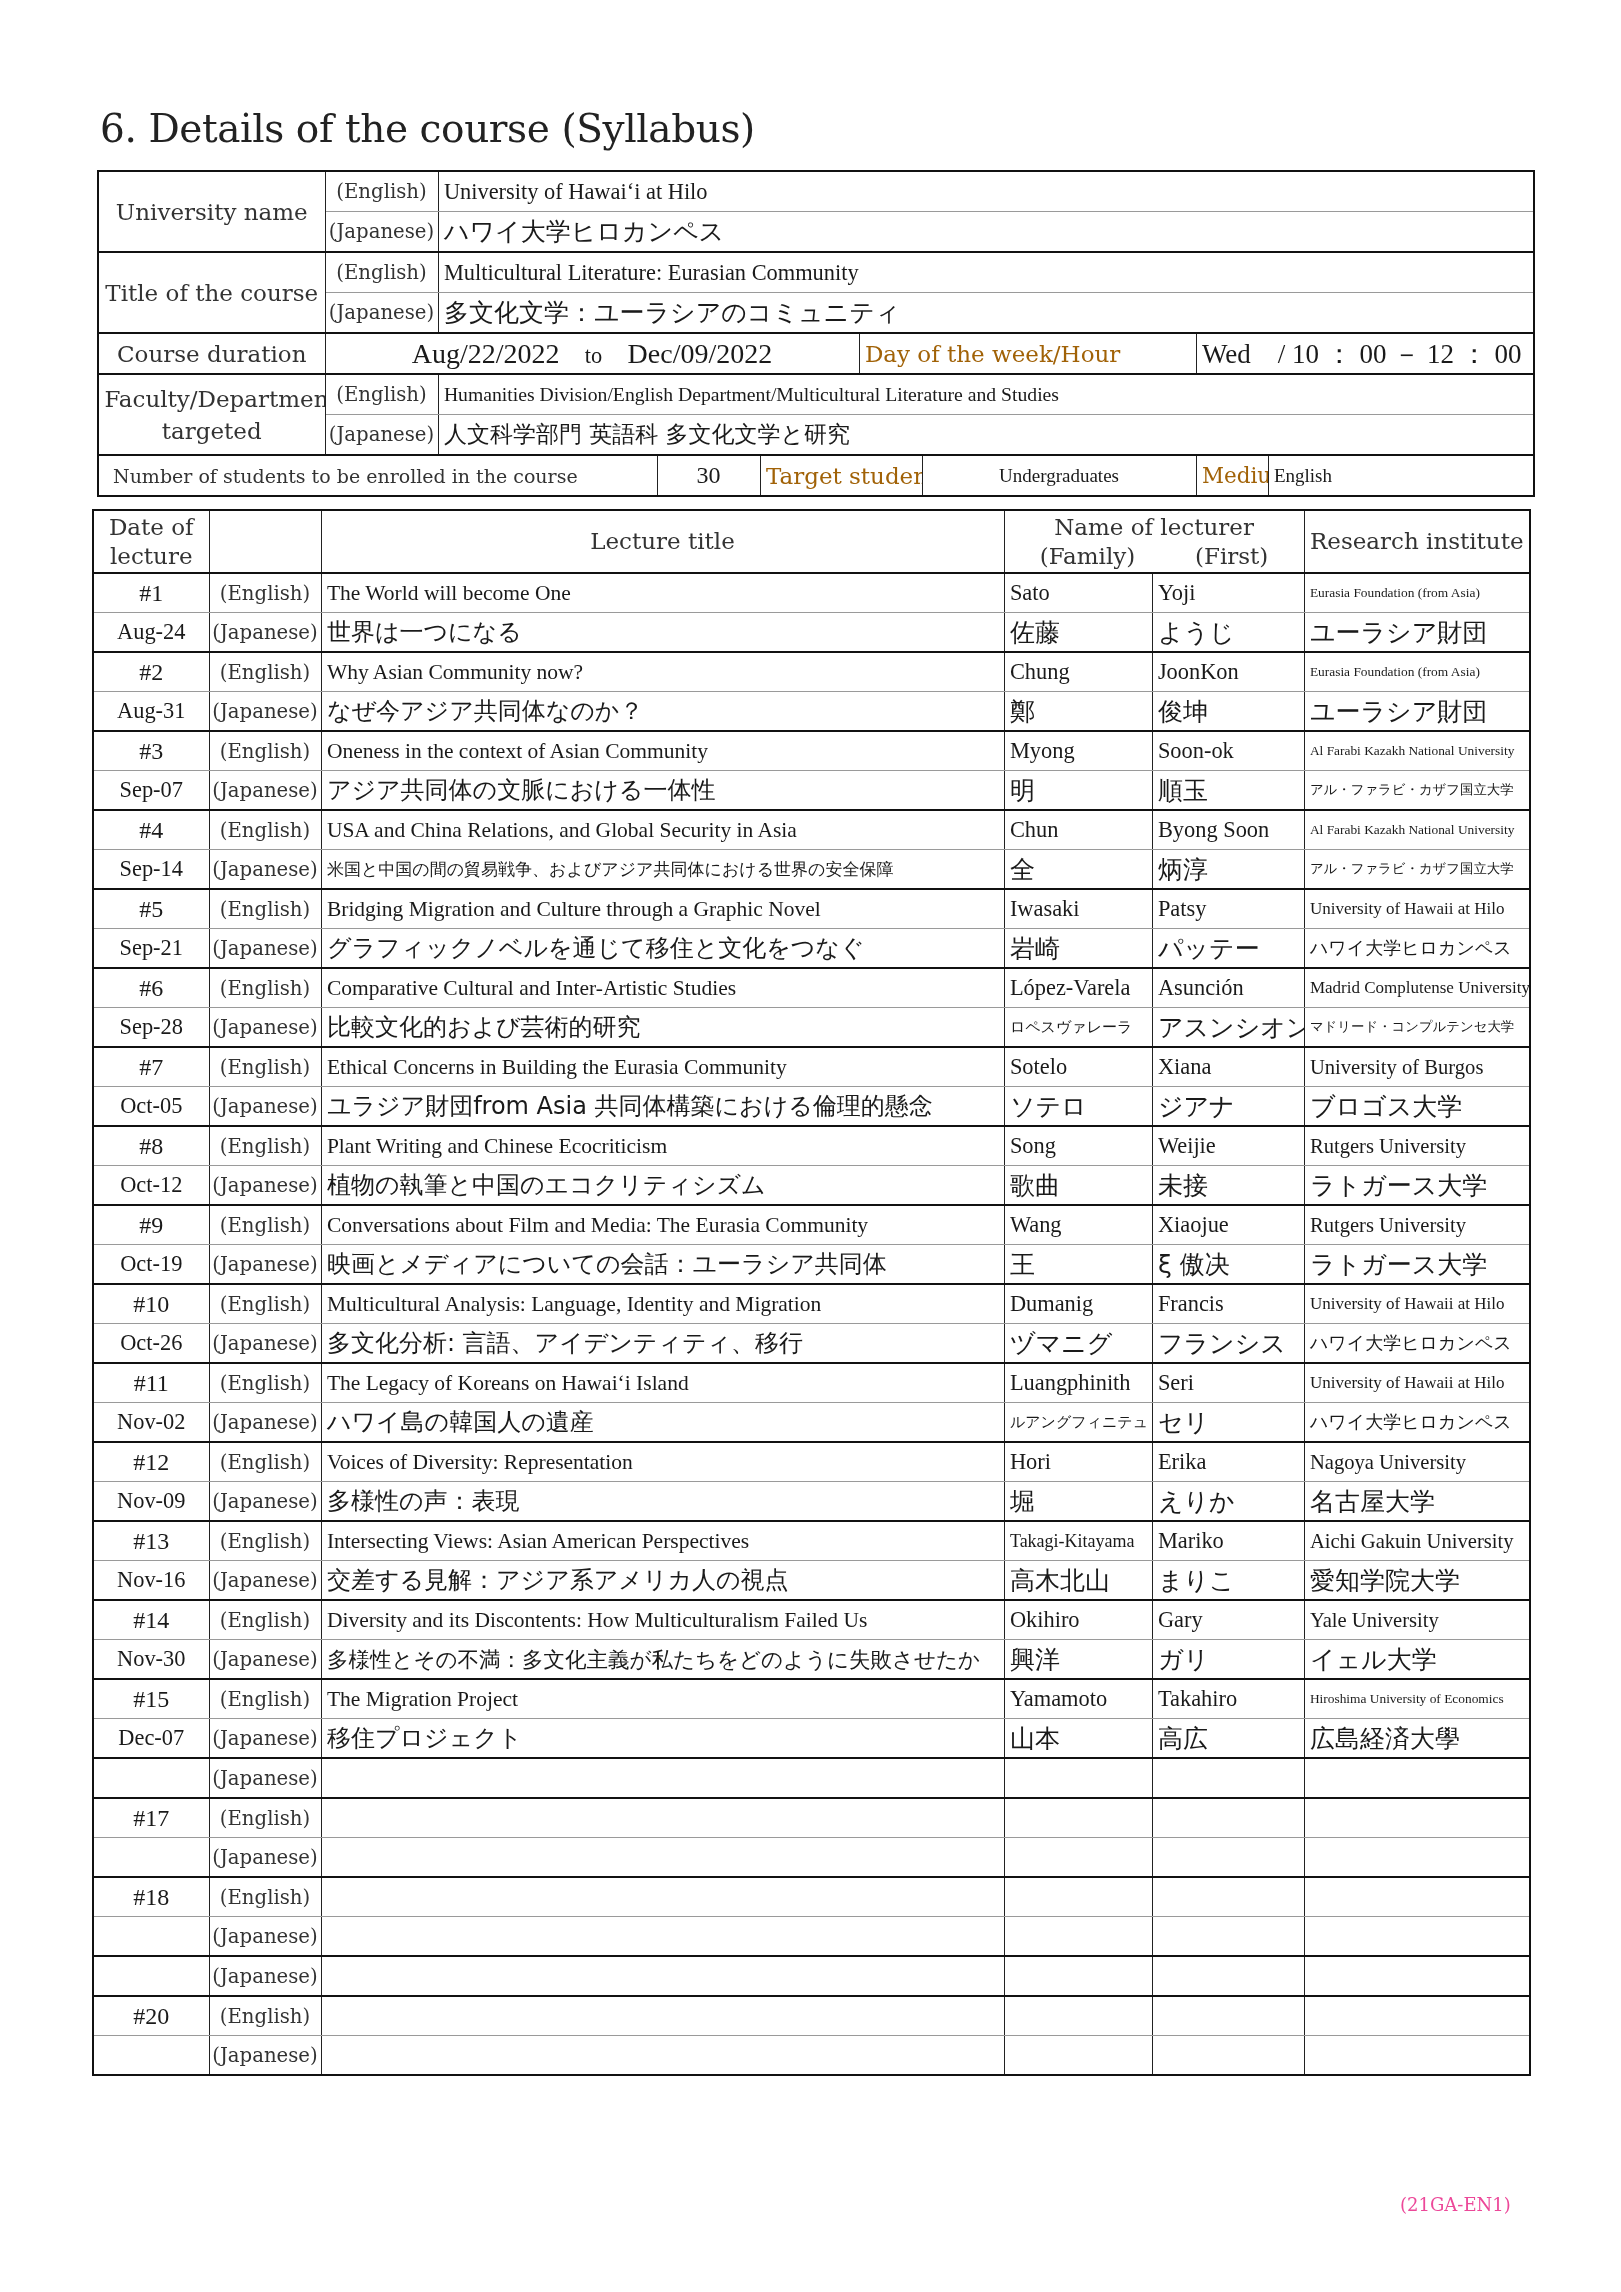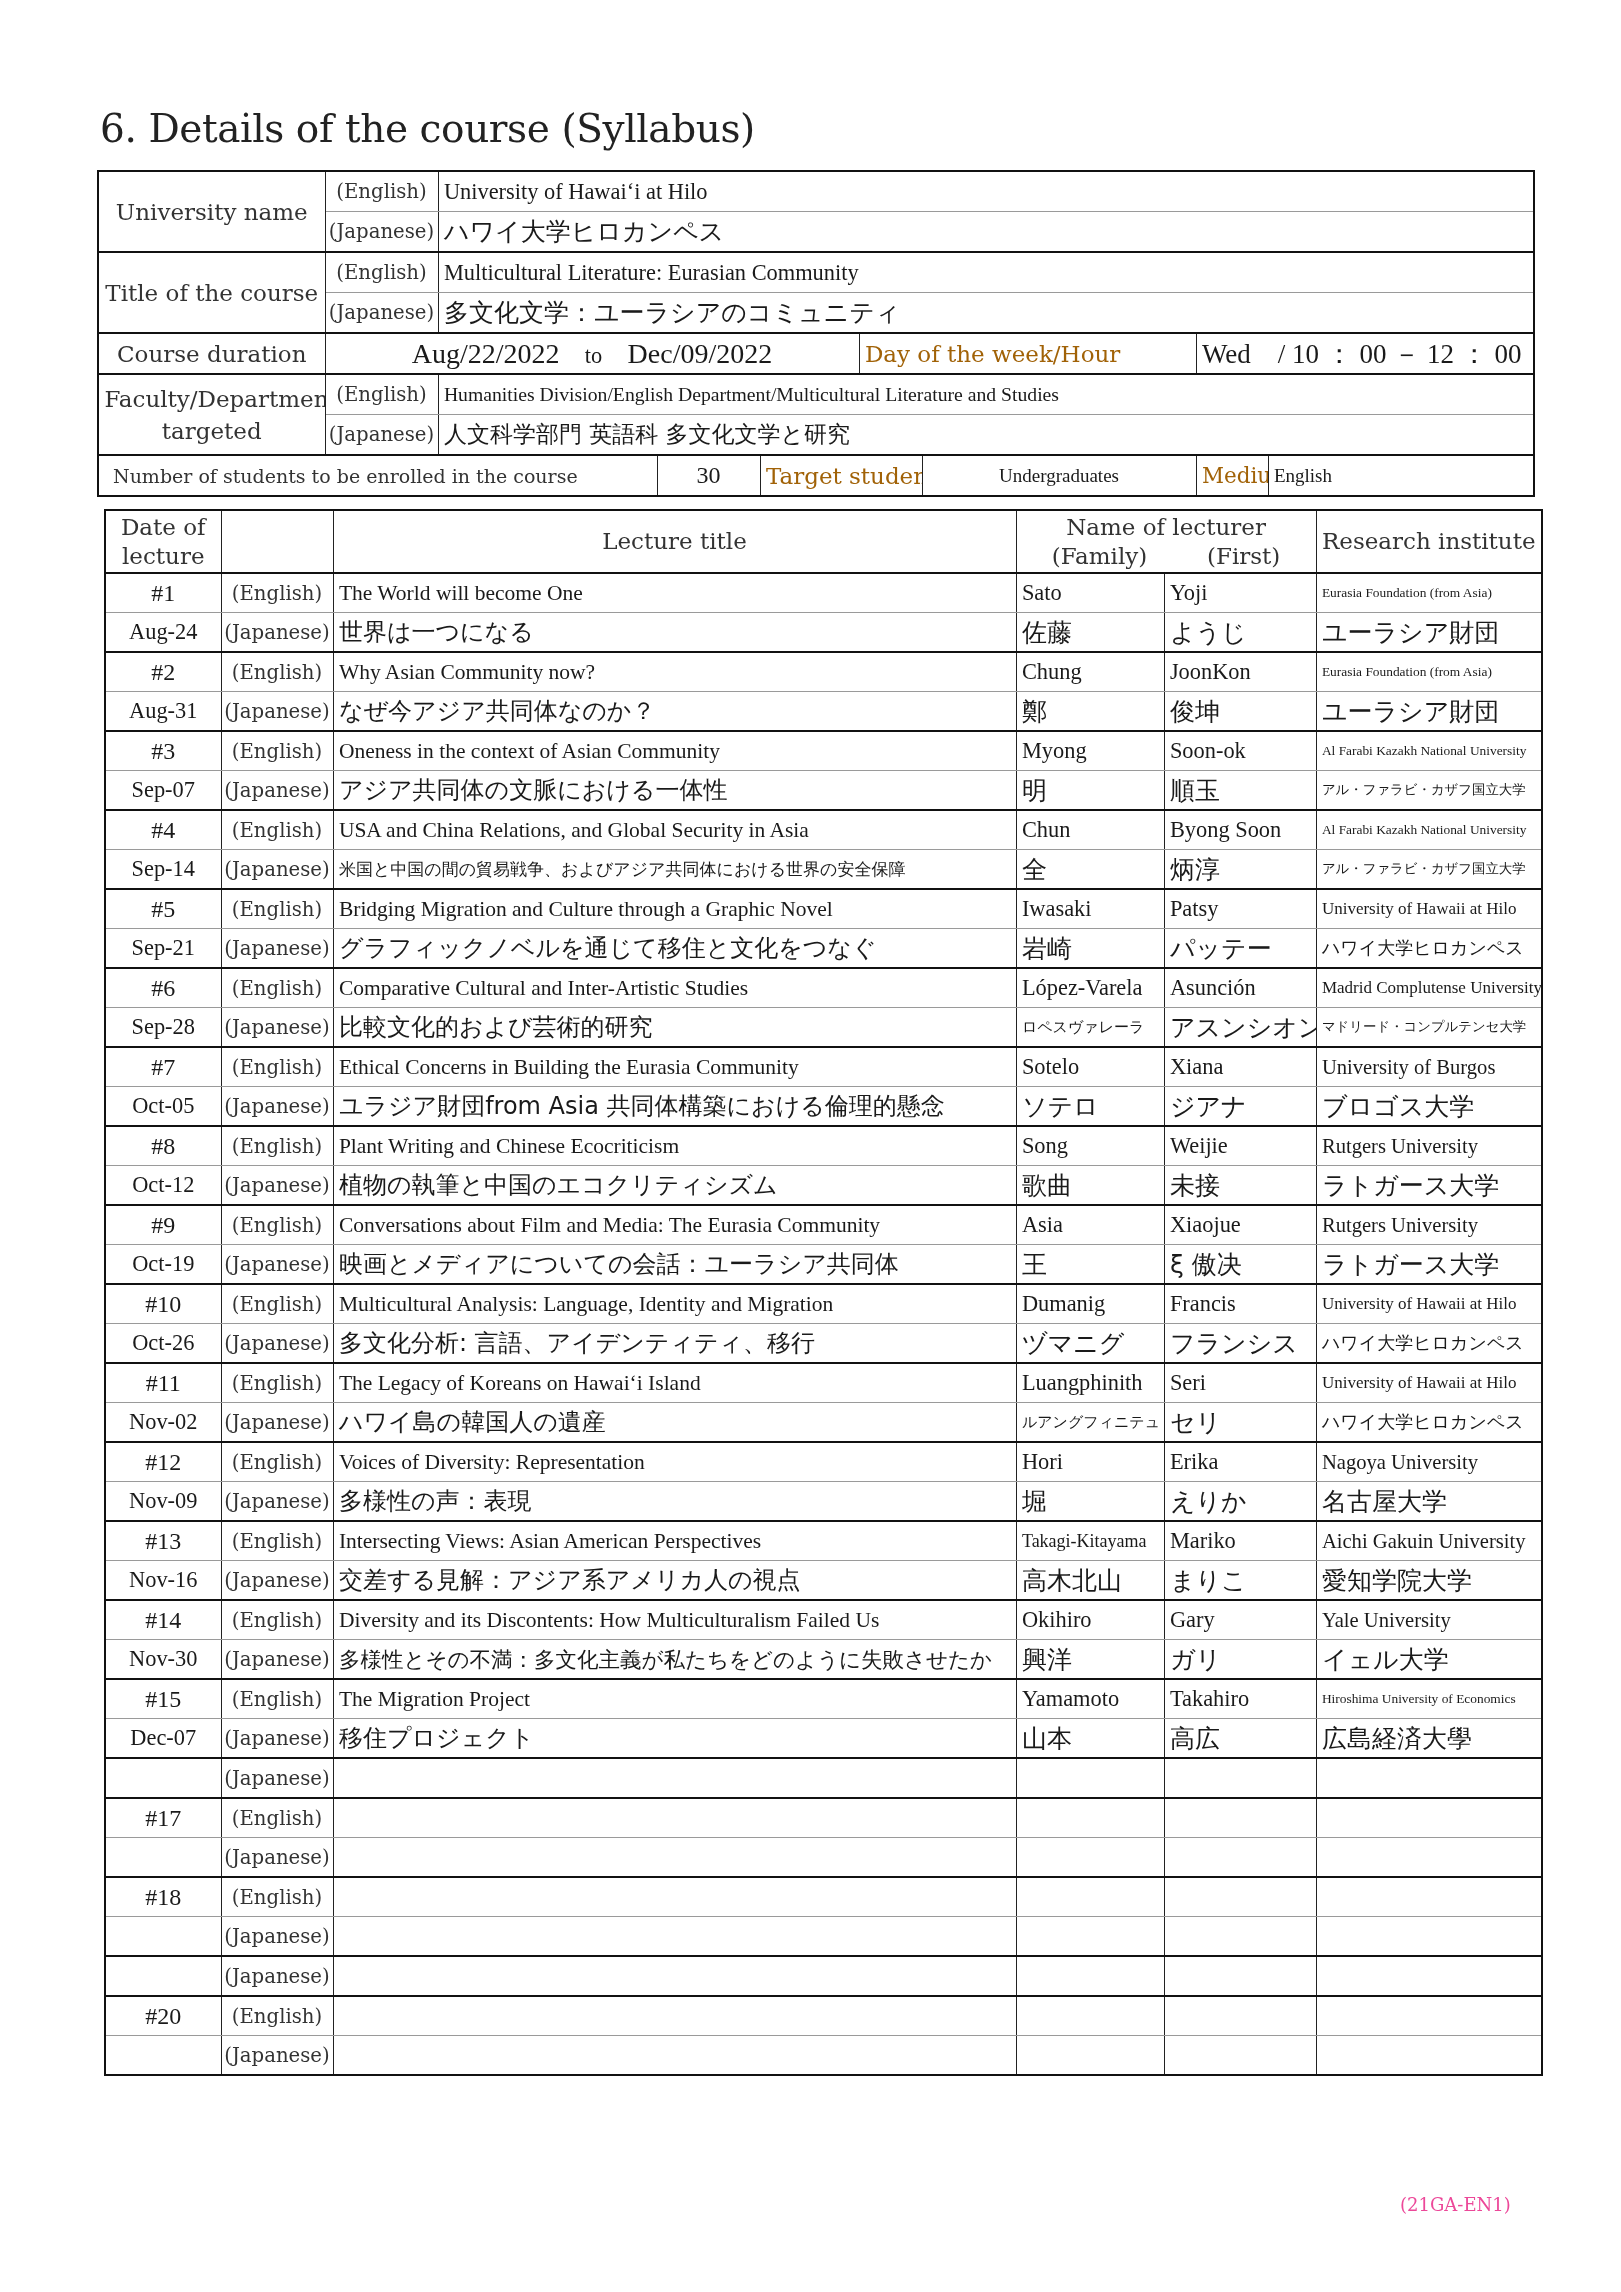--- a/index.html
+++ b/index.html
@@ -21,21 +21,21 @@
   #info td { height: 39px; }
   .lbl { text-align: center; font-family: "DejaVu Serif", serif; font-size: 23px; color: #333; white-space: normal; line-height: 32px; }
   .lang { text-align: center; font-family: "DejaVu Serif", serif; font-size: 19.7px; color: #333; padding: 0 1.8px; }
   .val-en { font-size: 22.4px; }
   .val-ja { font-size: 25px; font-family: "DejaVu Sans", sans-serif; }
   .date-range { font-size: 28px; }
   .small-lbl { font-size: 19.7px; font-family: "DejaVu Serif", serif; color: #333; }
   .mid-lbl { font-size: 23px; font-family: "DejaVu Serif", serif; color: #a16207; }
 
   
-  #lectures { left: 104px; top: 509px; width: 1437px; border: 2.7px solid #111; }
+  #lectures { left: 92px; top: 509px; width: 1437px; border: 2.7px solid #111; }
   #lectures td { height: 38px; }
   #lectures .hdr { height: 61px; text-align: center; font-family: "DejaVu Serif", serif; font-size: 23px; color: #333; white-space: normal; line-height: 29px; border-bottom: 2.7px solid #111; }
   .num { text-align: center; font-size: 24px; }
   .ldate { text-align: center; font-size: 22.4px; }
   .title-en { font-size: 21.5px; }
   .title-ja { font-size: 24px; font-family: "DejaVu Sans", sans-serif; }
   .title-ja.sm { font-size: 17px; }
   .title-ja.md { font-size: 21.5px; }
   .name-en { font-size: 22.4px; }
   .name-en.sm { font-size: 18px; }
@@ -266,21 +266,21 @@
         <td class="lang thick-b">(Japanese)</td>
         <td class="title-ja thick-b">植物の執筆と中国のエコクリティシズム</td>
         <td class="name-ja thick-b">歌曲</td>
         <td class="name-ja thick-b">未接</td>
         <td class="inst-ja thick-b">ラトガース大学</td>
       </tr>
       <tr>
         <td class="num thin-b">#9</td>
         <td class="lang thin-b">(English)</td>
         <td class="title-en thin-b">Conversations about Film and Media: The Eurasia Community</td>
-        <td class="name-en thin-b">Asia</td>
+        <td class="name-en thin-b">Wang</td>
         <td class="name-en thin-b">Xiaojue</td>
         <td class="inst-en thin-b">Rutgers University</td>
       </tr>
       <tr>
         <td class="ldate thick-b">Oct-19</td>
         <td class="lang thick-b">(Japanese)</td>
         <td class="title-ja thick-b">映画とメディアについての会話：ユーラシア共同体</td>
         <td class="name-ja thick-b">王</td>
         <td class="name-ja thick-b">ξ 傲决</td>
         <td class="inst-ja thick-b">ラトガース大学</td>

